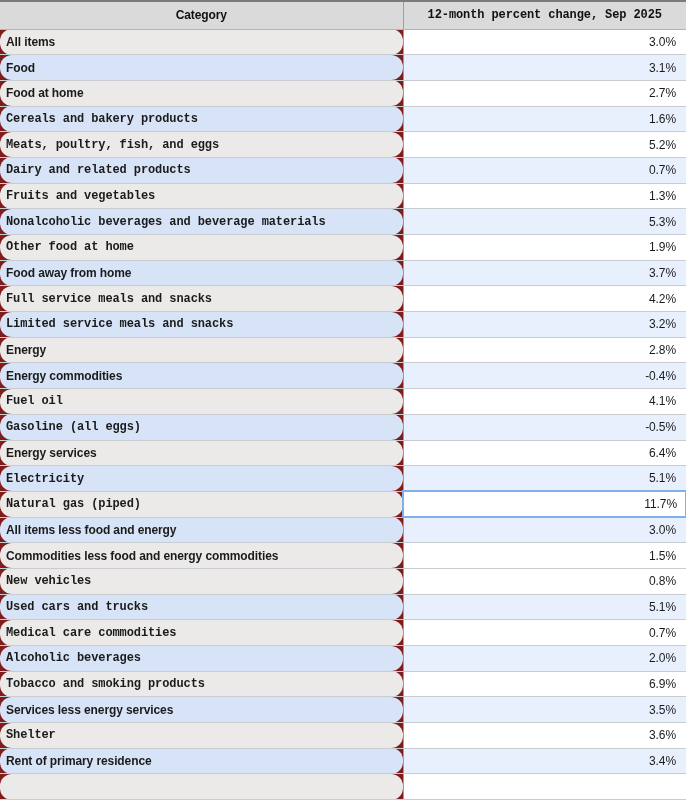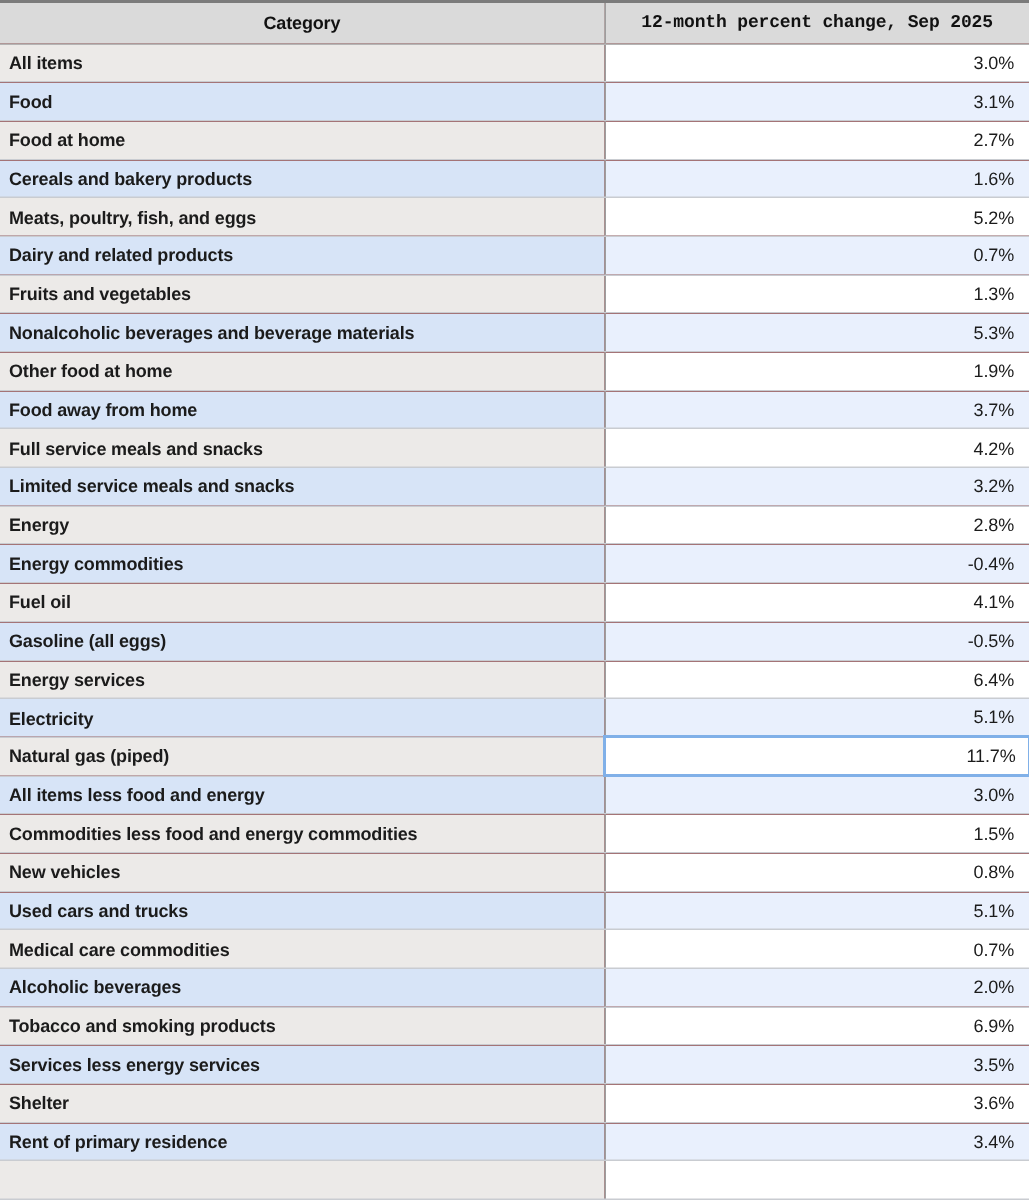--- a/index.html
+++ b/index.html
@@ -64,39 +64,40 @@
     white-space: nowrap;
     overflow: hidden;
   }
 
   td.cat-cell {
     font-weight: bold;
     border-right: 1px solid #9d9d9d;
     padding-left: 6px;
     padding-right: 4px;
     letter-spacing: -0.1px;
+    border-radius: 12px;
   }
   td.val-cell {
     text-align: right;
     font-weight: normal;
     padding-right: 10px;
     letter-spacing: -0.1px;
     margin-top: 45px;
   }
 
   
   tr.stripe-gray td.cat-cell { background: #eceae8; }
   tr.stripe-gray td.val-cell { background: #ffffff; }
   tr.stripe-blue td.cat-cell { background: #d7e4f7; }
   tr.stripe-blue td.val-cell { background: #e9f0fd; padding-left: 42px; }
 
   
   .ind-0 { padding-left: 6px; }
   .ind-1 { padding-left: 17px; }
-  .ind-2 { padding-left: 31px; }
+  .ind-2 { padding-left: 31px; font-family: Liberation Mono, monospace; }
   .ind-3 { padding-left: 45px; }
 
   
   td.val-cell.is-focused {
     position: relative;
     background: #ffffff !important;
     border: 2px solid #80b0e8;
     border-bottom: 2px solid #80b0e8;
     padding-right: 8px;
   }

